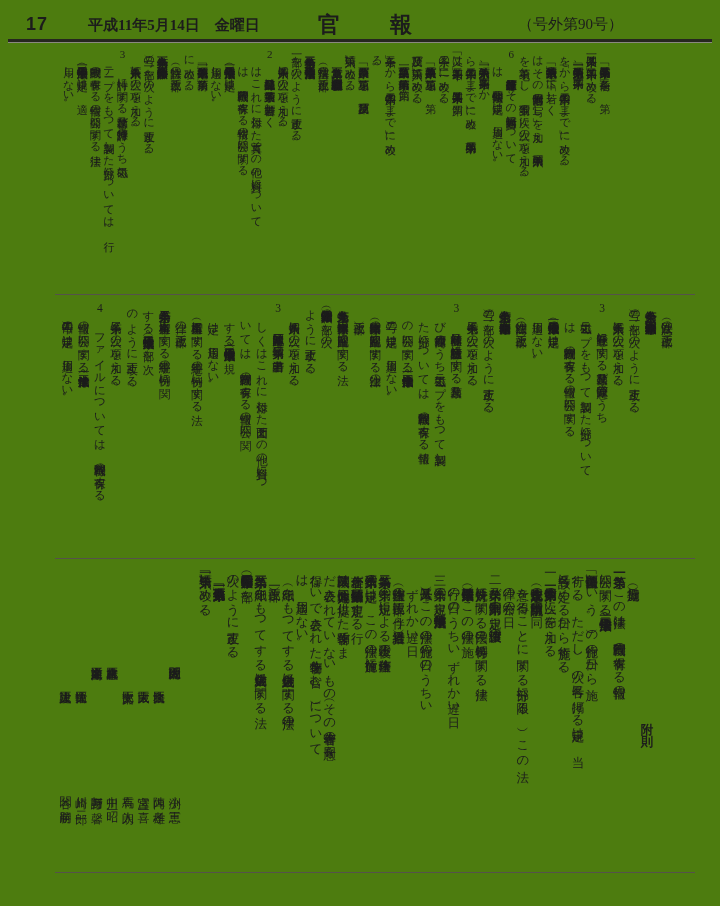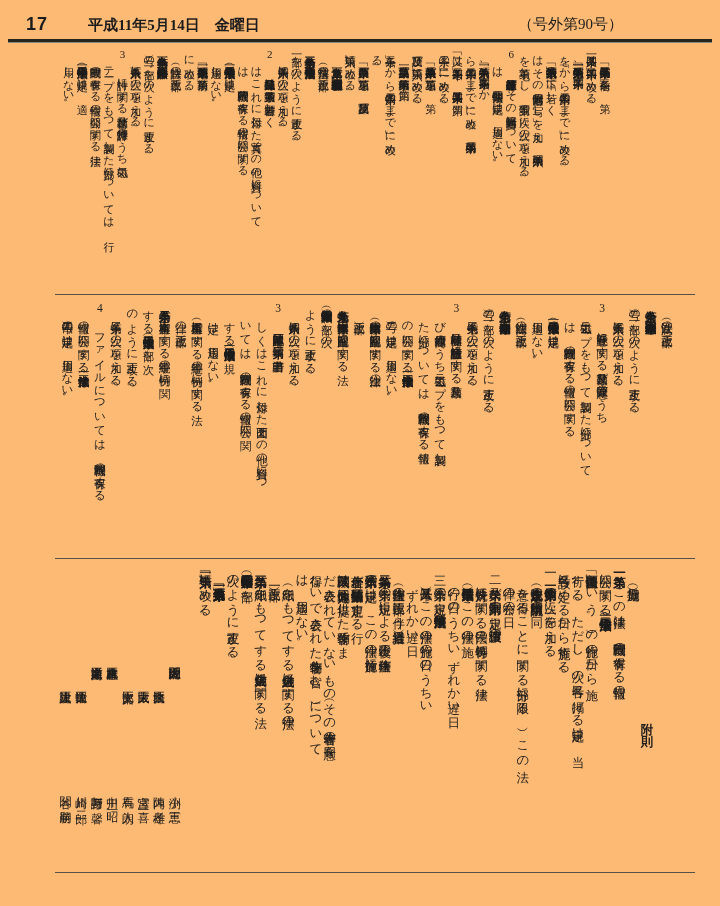--- a/index.html
+++ b/index.html
@@ -1,20 +1,20 @@
 <!DOCTYPE html>
 <html><head>
 <meta charset="utf-8">
 <style>
   html,body{margin:0;padding:0;}
   body{background:#d8d6d1;}
   .page{
     position:relative;
     width:720px;height:906px;
-    background:#fdba74;
+    background:#4d7c0f;
     font-family:"Liberation Serif","DejaVu Serif",serif;
     color:#1c1c1c;
     overflow:hidden;
   }
   
   .hdr{position:absolute;top:8px;left:0;right:0;height:32px;}
   .hdr .pageno{position:absolute;left:26px;top:6px;font-size:18px;font-weight:bold;font-family:"Liberation Sans","DejaVu Sans",sans-serif;letter-spacing:1px;}
   .hdr .date{position:absolute;left:88px;top:8px;font-size:15px;font-weight:bold;}
   .hdr .kanpo{position:absolute;left:318px;top:2px;font-size:22px;font-weight:bold;letter-spacing:2px;}
   .hdr .issue{position:absolute;left:518px;top:7px;font-size:15px;font-weight:normal;}
@@ -48,20 +48,21 @@
   .sig-col .nm{letter-spacing:1px;}
 </style>
 </head>
 <body>
 
 <div class="page">
 
   <div class="hdr">
     <span class="pageno">17</span>
     <span class="date"><span>平成11年5月14日</span>　<span>金曜日</span></span>
+    <span class="kanpo">官　　報</span>
     <span class="issue">（号外第90号）</span>
   </div>
   <div class="hdr-rule"></div>
 
   <div class="band b1">
       <div class="col ind1">第四十三条第二号中「又は前二条」を「、第</div>
       <div class="col">四十一条又は第四十二条」に改める。</div>
       <div class="col ind1">第四十九条第一項第一号中「、第四十二条」</div>
       <div class="col">を「から第四十二条の二まで」に改める。</div>
       <div class="col ind1">第七十八条第三項中「抄本」の下に「若しく</div>

